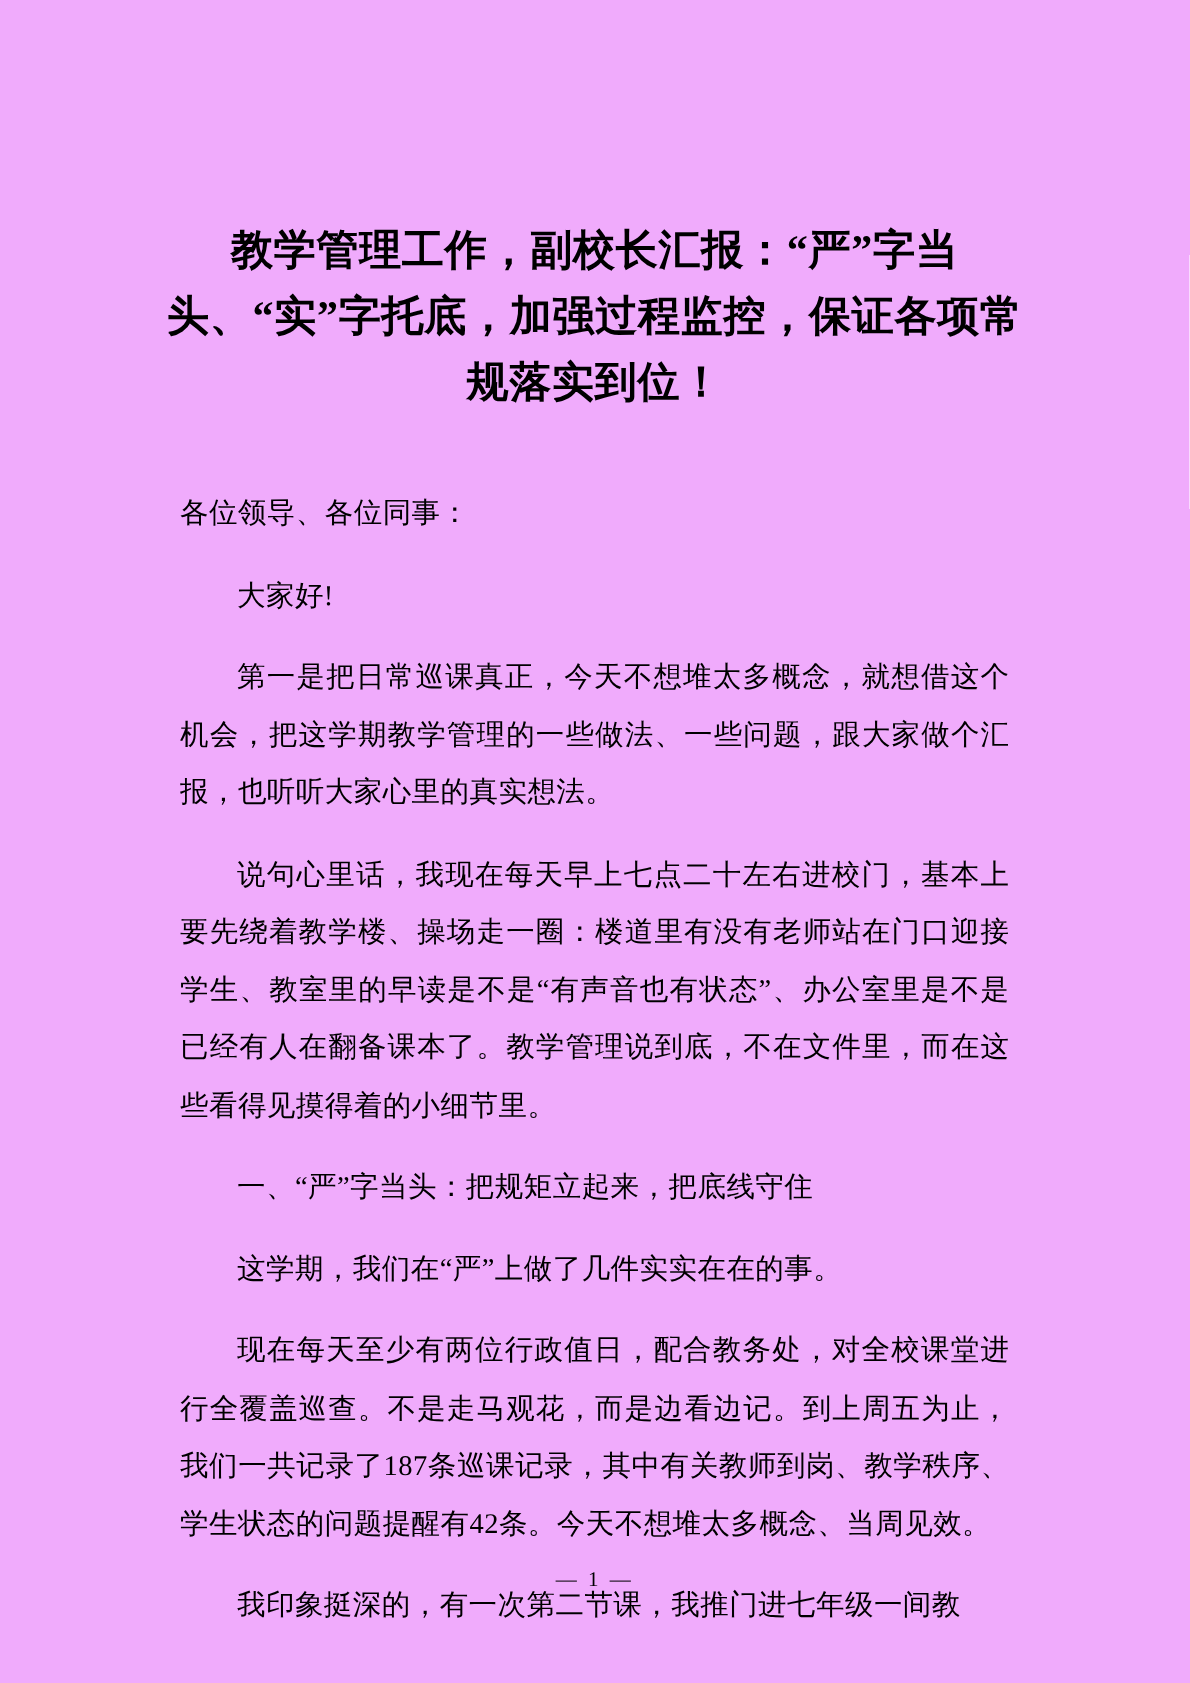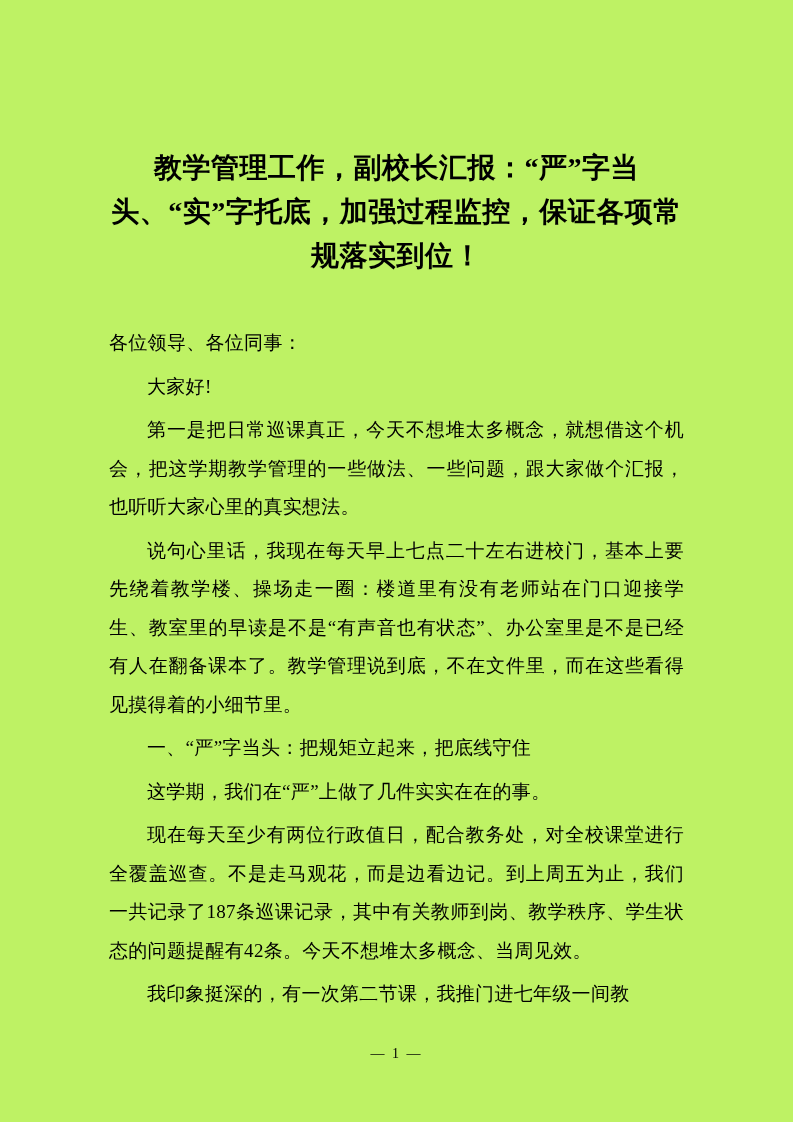--- a/index.html
+++ b/index.html
@@ -5,37 +5,37 @@
   html, body {
     margin: 0;
     padding: 0;
     background: #ffffff;
   }
   .doc-page {
     position: relative;
     width: 793px;
     height: 1122px;
     margin: 0 auto;
-    background: #bef264;
+    background: #f0abfc;
     box-sizing: border-box;
     padding: 146px 104px 0 104px;
     color: #000000;
     font-family: "Liberation Serif", "DejaVu Serif", serif;
     overflow: hidden;
   }
   .doc-title {
     margin: 0 0 46px 0;
     font-size: 28px;
     font-weight: bold;
     line-height: 44px;
     text-align: center;
     letter-spacing: 0.5px;
   }
   .doc-body p.para {
-    margin: 5px;
+    margin: 16px;
     font-size: 19px;
     line-height: 38.5px;
     text-align: justify;
     text-justify: inter-ideograph;
     text-indent: 2em;
     letter-spacing: 0.3px;
   }
   .doc-body p.para.no-indent {
     text-indent: 0;
   }

